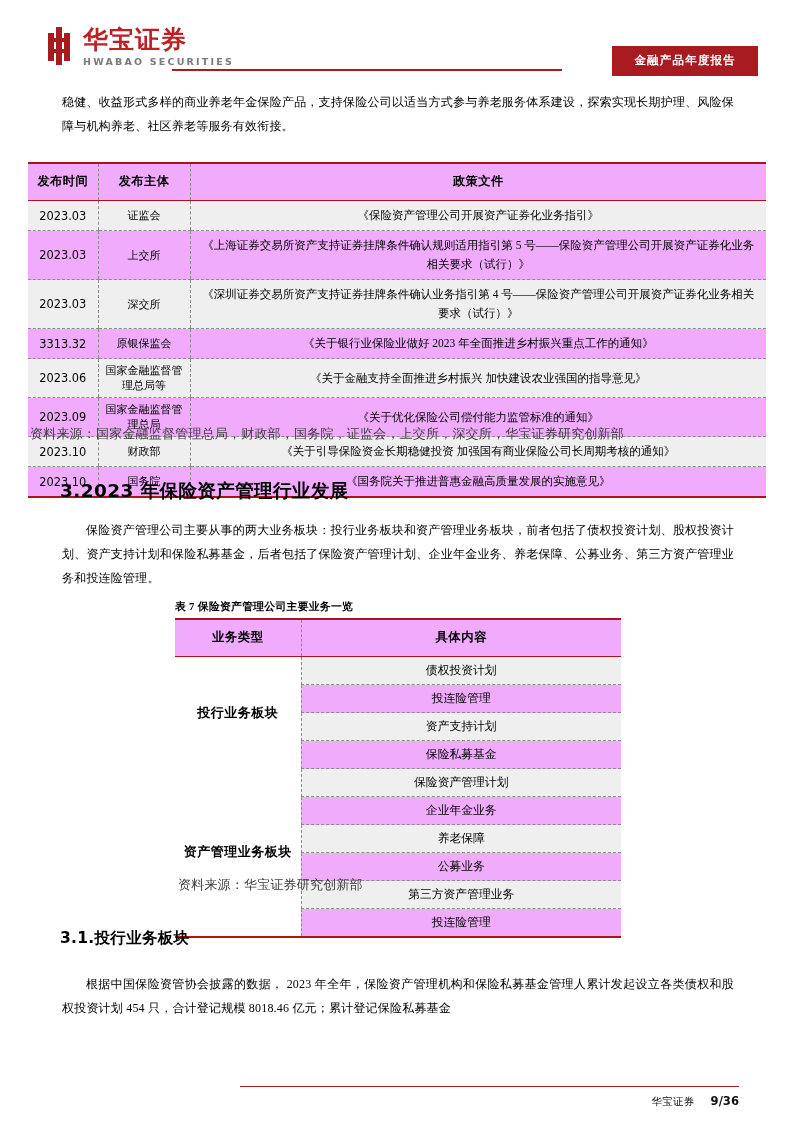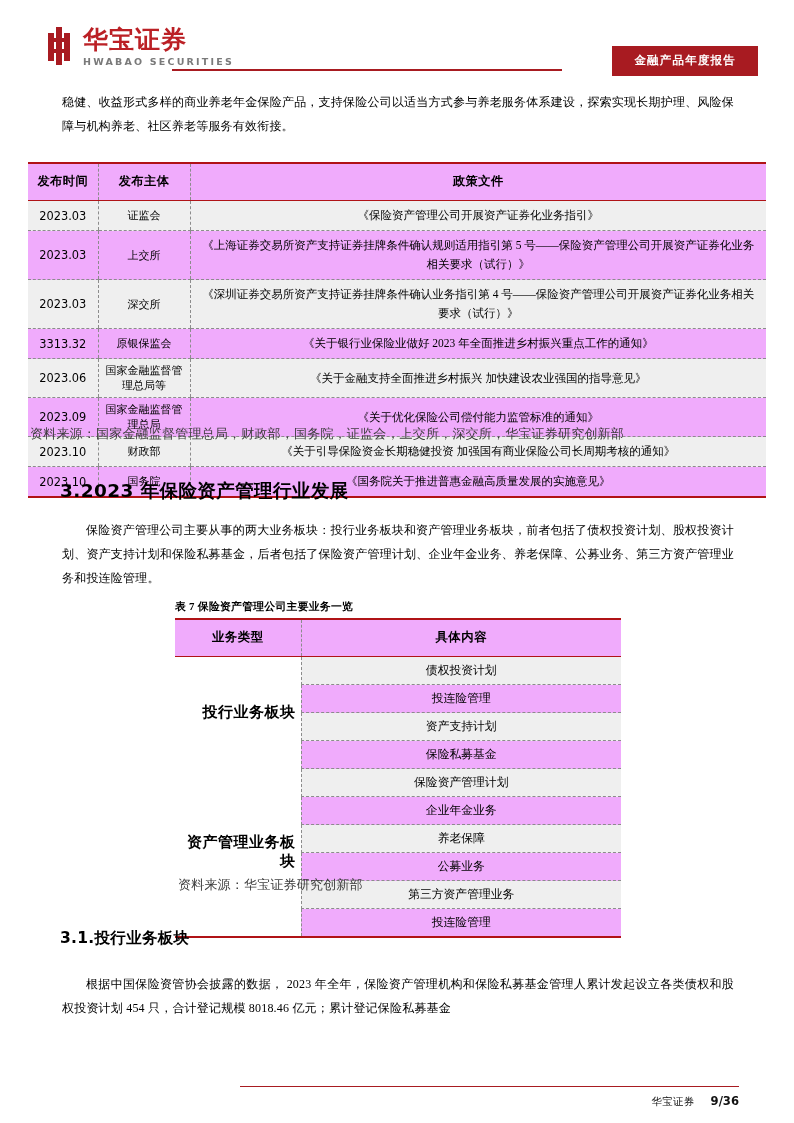--- a/index.html
+++ b/index.html
@@ -166,24 +166,23 @@
   #table6 td.t-time { font-family: "DejaVu Sans", "Liberation Sans", sans-serif; font-size: 11.4px; }
   #table6 td.t-org  { font-size: 11px; }
   #table6 td.t-doc  { font-size: 11.5px; line-height: 19px; padding: 5px 10px; }
   #table6 thead th { padding: 9px 4px 10px 4px; }
 
   
   #table7-box { left: 175px; top: 618px; width: 446px; }
   #table7 .c-type { width: 126px; }
   #table7 td.t-type {
     font-weight: bold;
-    font-size: 15px;
+    font-size: 13px;
     letter-spacing: 0.5px;
     border-bottom: none;
-    text-align: right;
   }
   #table7 td.t-item { font-size: 11.8px; padding: 5.5px 5px; }
   #table7 thead th { padding: 9px 4px 10px 4px; font-size: 12.4px; }
   #table7 tr.group-end td { border-bottom: 1px dashed #8c8c8c; }
 
   
   .h1 {
     position: absolute;
     font-family: "DejaVu Sans", "Liberation Sans", sans-serif;
     font-weight: bold;

